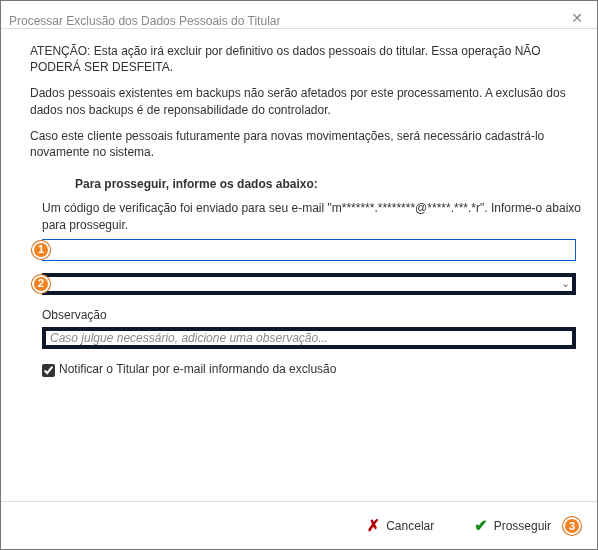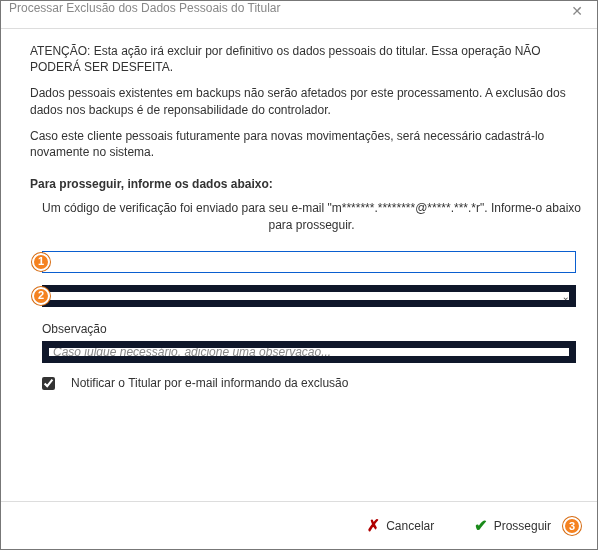--- a/index.html
+++ b/index.html
@@ -21,21 +21,21 @@
       border: 1px solid #777;
       display: flex;
       flex-direction: column;
       background: #fff;
     }
     .titlebar {
       height: 28px;
       background: #fff;
       border-bottom: 1px solid #ddd;
       display: flex;
-      align-items: flex-start;
+      align-items: flex-end;
       padding: 0 8px;
       color: #888;
       font-size: 12px;
     }
     .titlebar .title {
       flex: 1;
     }
     .titlebar .close {
       width: 24px;
       height: 20px;
@@ -53,36 +53,36 @@
       line-height: 1.35;
       overflow: hidden;
     }
     .content p {
       margin-bottom: 10px;
     }
     .section-heading {
       font-weight: bold;
       margin-top: 16px;
       margin-bottom: 8px;
+      margin-left: 45px;
     }
     .prompt-text {
       padding-left: 12px;
-      margin-bottom: 18px;
-      text-align: center;
+      margin-bottom: 6px;
     }
     .field-row {
       position: relative;
       padding-left: 12px;
       margin-bottom: 12px;
     }
     .field-row input[type="text"],
     .field-row select {
       width: 534px;
       height: 22px;
-      border: 7px solid #0f172a;
+      border: 4px solid #0f172a;
       font-family: inherit;
       font-size: 12px;
       padding: 2px 4px;
       background: #fff;
     }
     .field-row input.code-input {
       border: 1px solid #0a5fd0;
       outline: none;
     }
     .field-row input.obs-input::placeholder {
@@ -144,22 +144,22 @@
       font-weight: bold;
       align-items: center;
       justify-content: center;
       vertical-align: middle;
       margin-left: 6px;
     }
     .checkbox-row {
       padding-left: 12px;
       margin-top: 8px;
       display: flex;
-      align-items: center;
-      gap: 16px;
+      align-items: flex-end;
+      gap: 4px;
     }
     .checkbox-row input[type="checkbox"] {
       accent-color: #333;
     }
     .button-bar {
       border-top: 1px solid #ddd;
       height: 48px;
       display: flex;
       align-items: center;
       justify-content: flex-end;

